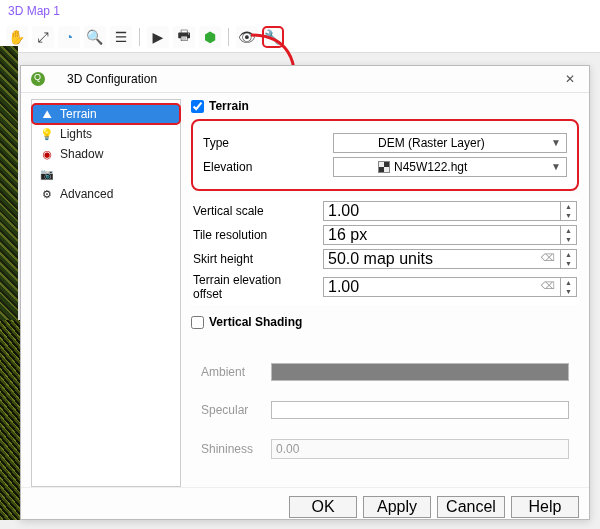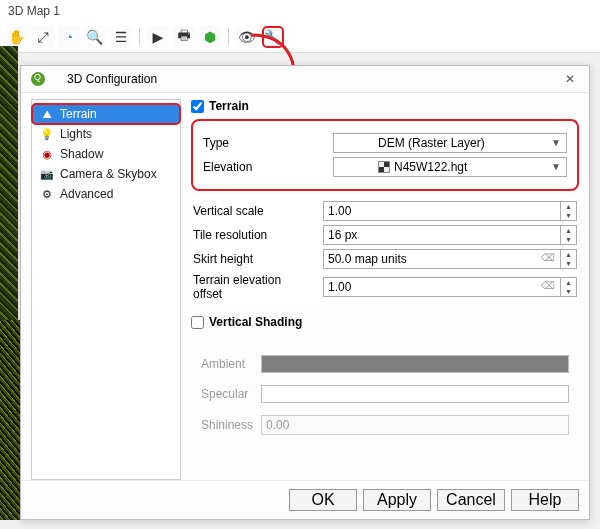--- a/index.html
+++ b/index.html
@@ -15,21 +15,21 @@
     position: relative;
   }
   .map-window {
     position: absolute;
     left: 0; top: 0;
     width: 600px;
   }
   .map-title {
     padding: 4px 8px;
     background: #fff;
-    color: #404040;
+    color: #8b5cf6;
   }
   .toolbar {
     background: #fff;
     padding: 4px 6px;
     display: flex;
     gap: 4px;
     align-items: center;
     border-bottom: 1px solid #ddd;
   }
   .tbtn {
@@ -141,27 +141,27 @@
     font-size: 12px;
     font-family: inherit;
     height: 20px;
     padding: 1px 4px;
     display: flex; align-items: center;
   }
   .combo { position: relative; padding-left: 44px; }
   .combo .caret { position: absolute; right: 5px; top: 3px; font-size: 10px; color: #555; }
   .combo .miniico { width:12px; height:12px; margin-right:4px; background: conic-gradient(#333 0 25%, #eee 0 50%, #333 0 75%, #eee 0); border:1px solid #888; }
   .spin-wrap { display:flex; }
-  .spin-input { flex:1; border:1px solid #aaa; height:20px; padding:1px 4px; font-size:12px; font-family:inherit; }
+  .spin-input { flex:1; border:1px solid #aaa; height:20px; padding:1px 4px; font-size:16px; font-family:inherit; }
   .spin-btns { width:16px; border:1px solid #aaa; border-left:none; display:flex; flex-direction:column; }
   .spin-btns div { flex:1; font-size:7px; display:flex; align-items:center; justify-content:center; color:#555; }
   .clear-x { position:absolute; right:22px; top:3px; font-size:10px; color:#999; }
 
   .shade-group { padding: 8px 10px; }
-  .shade-row { display:flex; align-items:center; gap:0; margin:12px 0; color:#999; }
+  .shade-row { display:flex; align-items:center; gap:10px; margin:20px 0; color:#999; }
   .shade-row .lbl { width: 60px; }
   .swatch { flex:1; height:18px; border:1px solid #bbb; }
   .swatch.gray { background:#808080; }
   .swatch.white { background:#fff; }
   .dis-input { flex:1; border:1px solid #ccc; height:20px; padding:1px 4px; font-size:12px; color:#999; background:#fafafa; }
 
   .dlg-buttons {
     display:flex; justify-content:flex-end; gap:6px;
     padding: 8px 10px;
     border-top: 1px solid #eee;
@@ -221,21 +221,20 @@
       <div class="side-item">
         <span class="side-ico" style="color:#e8c000">💡</span>
         <span>Lights</span>
       </div>
       <div class="side-item">
         <span class="side-ico" style="color:#b00">◉</span>
         <span>Shadow</span>
       </div>
       <div class="side-item">
         <span class="side-ico">📷</span>
-        <span>Camera &amp; Skybox</span>
       </div>
       <div class="side-item">
         <span class="side-ico">⚙</span>
         <span>Advanced</span>
       </div>
     </div>
 
     <div class="main">
       <label class="check-row">
         <input type="checkbox" checked="" style="">

